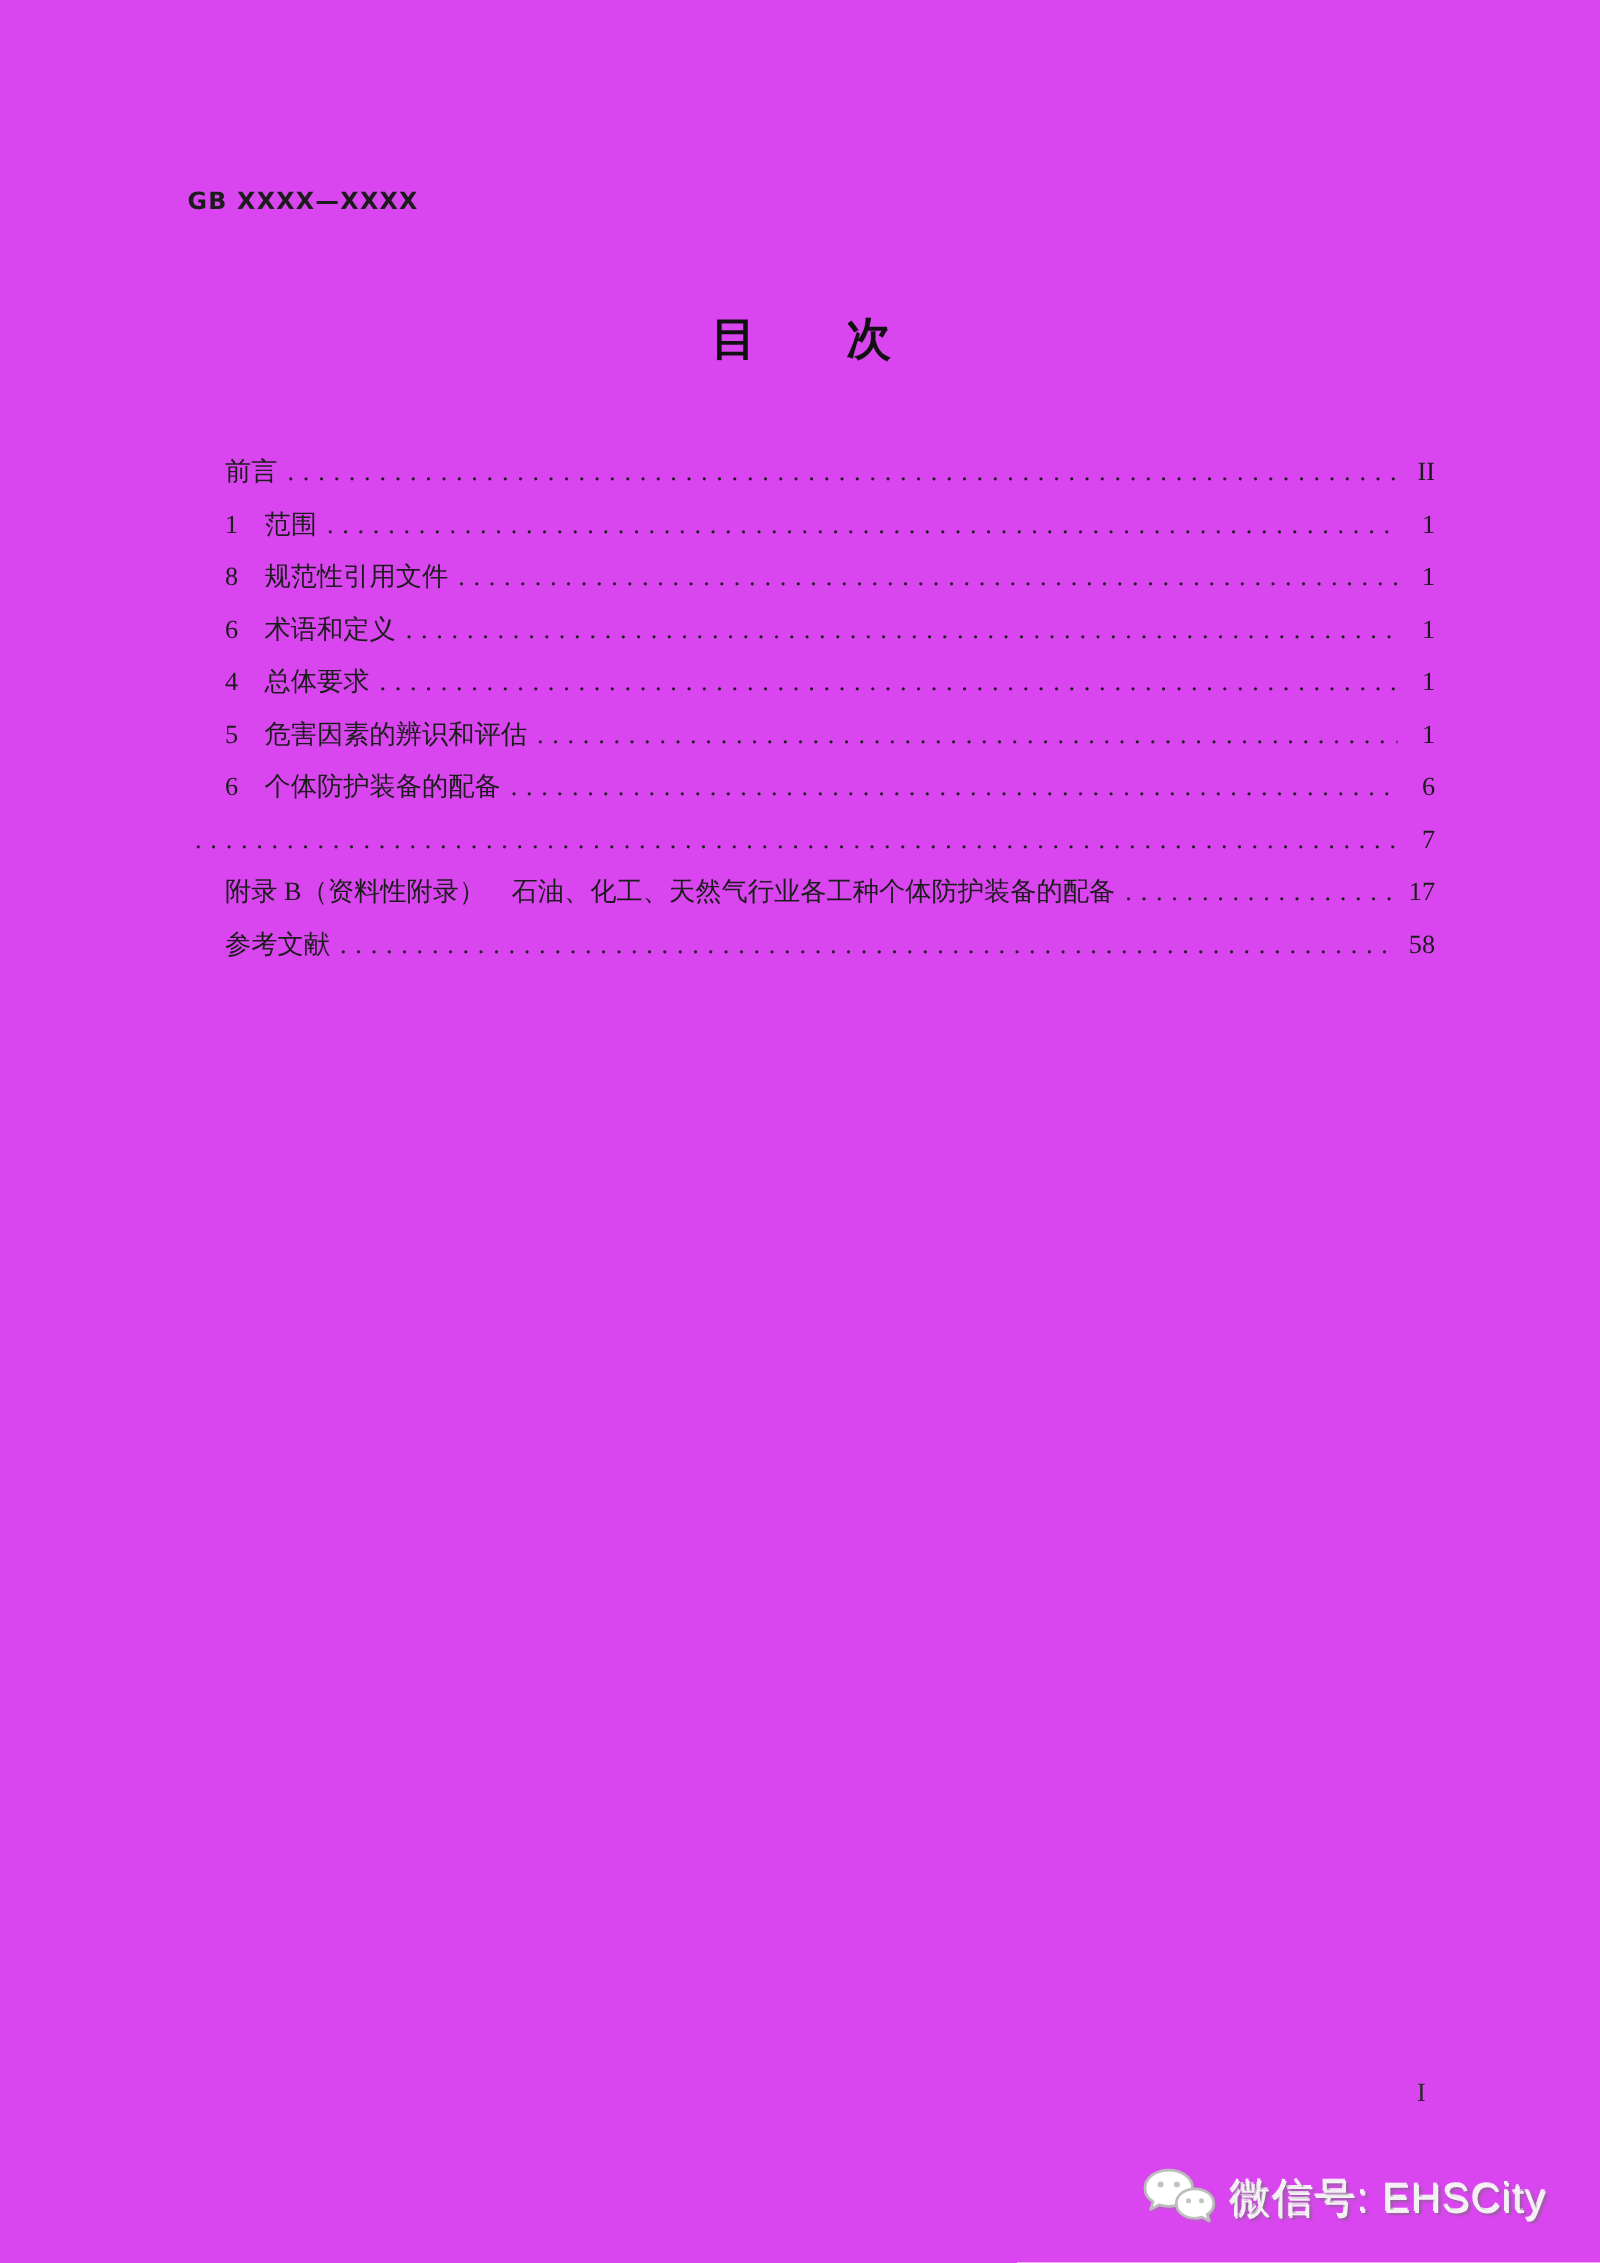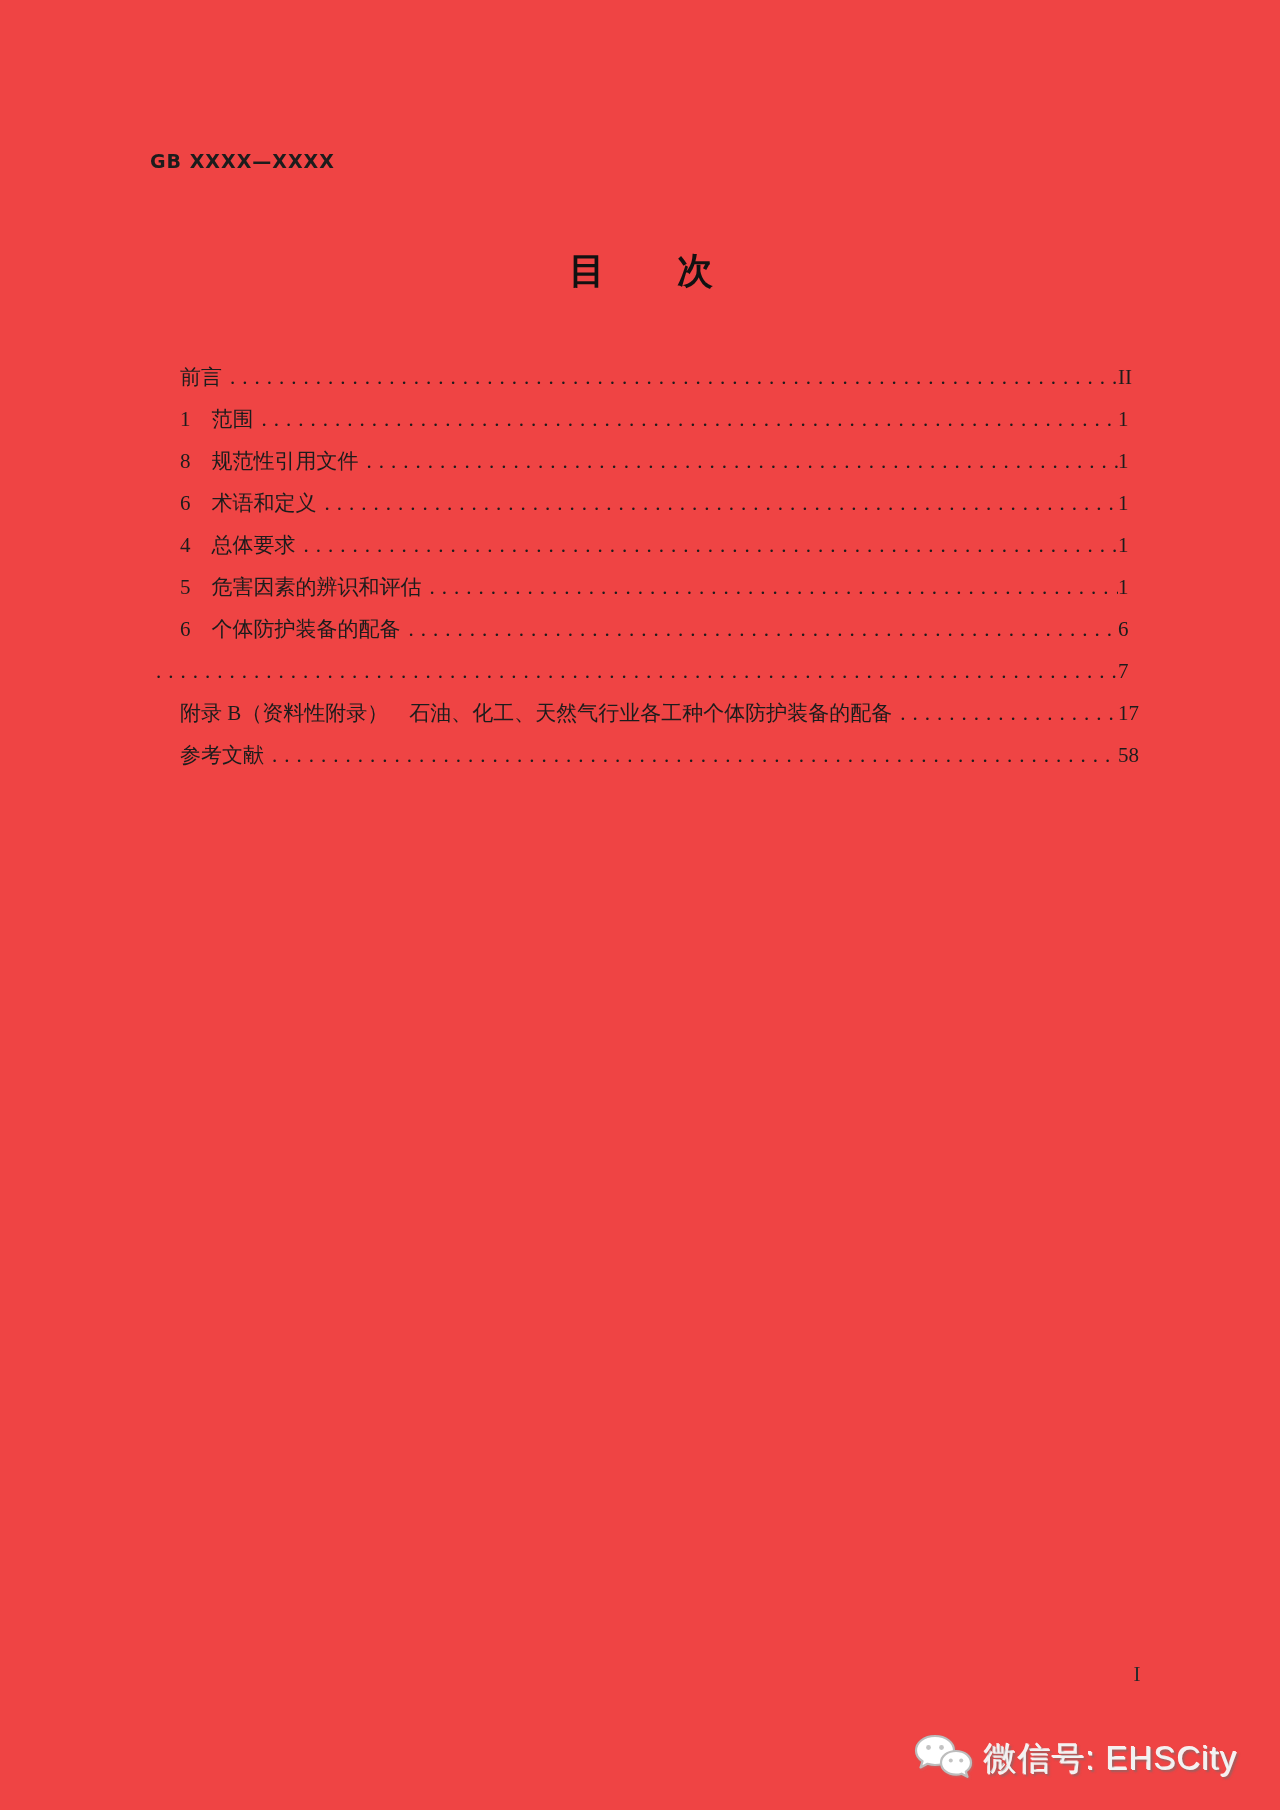--- a/index.html
+++ b/index.html
@@ -4,21 +4,21 @@
 <style>
   html, body {
     margin: 0;
     padding: 0;
     background: #ffffff;
   }
   .page {
     position: relative;
     width: 1280px;
     height: 1810px;
-    background: #ef4444;
+    background: #d946ef;
     overflow: hidden;
     font-family: "Liberation Serif", "DejaVu Serif", serif;
     color: #1c1c1c;
   }
   .doc-header {
     position: absolute;
     left: 150px;
     top: 150px;
     font-family: "DejaVu Sans", "Liberation Sans", sans-serif;
     font-size: 19px;
@@ -62,20 +62,21 @@
     overflow: hidden;
     white-space: nowrap;
     letter-spacing: 7px;
     padding: 0 6px 0 8px;
     font-size: 21px;
     color: #1c1c1c;
   }
   .toc-page {
     flex: 0 0 auto;
     min-width: 30px;
+    text-align: right;
     white-space: nowrap;
   }
   .page-footer-num {
     position: absolute;
     top: 1662px;
     left: 1122px;
     width: 30px;
     text-align: center;
     font-size: 21px;
     color: #2a2a2a;

